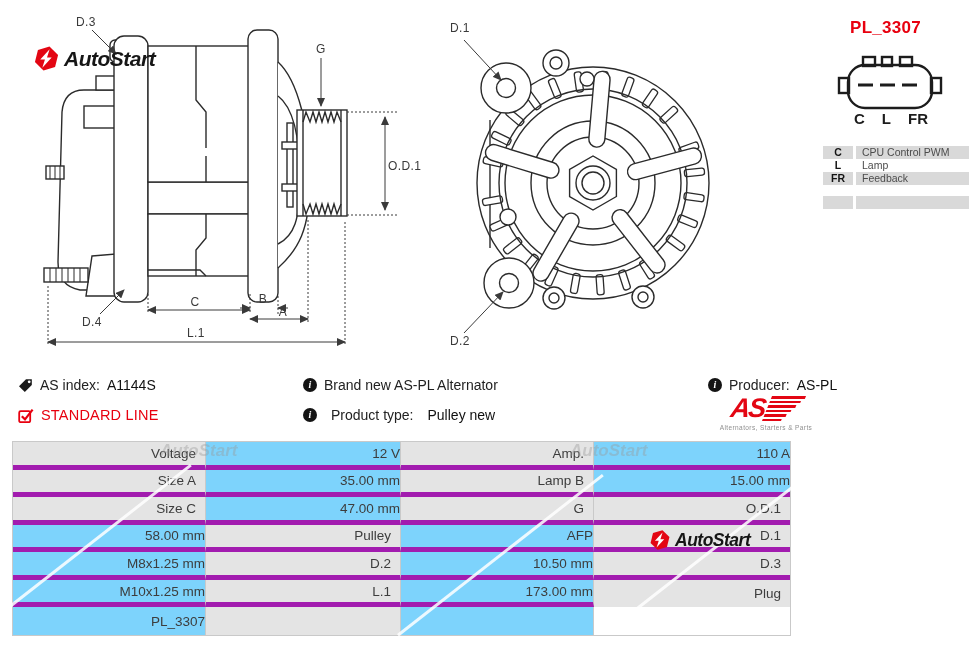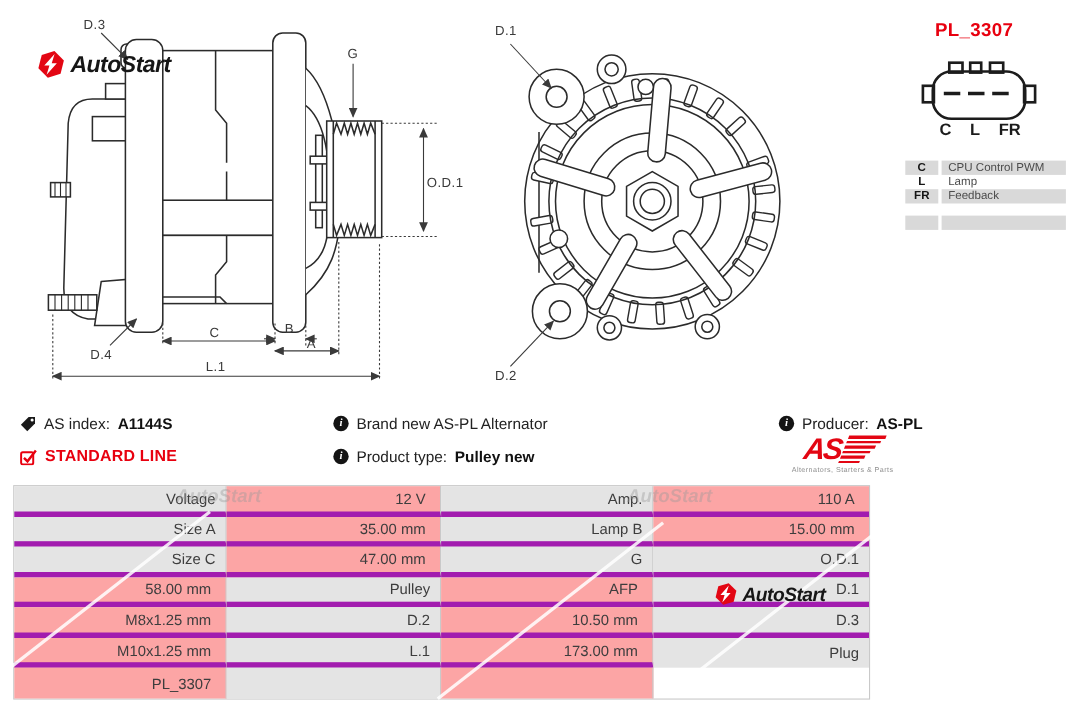--- a/index.html
+++ b/index.html
@@ -18,25 +18,25 @@
             justify-content:space-between;font-size:15px;font-weight:bold;color:#1c1c1c;z-index:2;}
   .pin-table{position:absolute;left:823px;top:146px;width:146px;z-index:2;font-size:10.5px;}
   .pin-row{display:flex;height:13px;}
   .pin-row.gap{margin-top:11px;}
   .pin-cell{width:30px;text-align:center;font-weight:bold;color:#141414;line-height:13px;}
   .desc-cell{width:113px;margin-left:3px;padding-left:6px;color:#4c4c4c;line-height:13px;box-sizing:border-box;white-space:nowrap;}
   .pin-row.gray .pin-cell,.pin-row.gray .desc-cell{background:#d9d9d9;}
 
   
   .inforow{position:absolute;display:flex;align-items:center;gap:7px;font-size:14px;color:#222;z-index:2;white-space:nowrap;}
-  .inforow b{font-weight:bold;color:#111;text-align:center;}
+  .inforow b{font-weight:normal;color:#111;text-align:center;}
   #r1c1{left:18px;top:377px;} #r2c1{left:18px;top:407px;}
-  #r1c2{left:303px;top:377px;} #r2c2{left:303px;top:407px;}
+  #r1c2{left:303px;top:377px;} #r2c2{left:303px;top:407px;gap:14px;}
   #r1c3{left:708px;top:377px;}
-  .redline{color:#e8000f;font-weight:bold;font-size:14.5px;letter-spacing:.2px;}
+  .redline{color:#e8000f;font-weight:normal;font-size:14.5px;letter-spacing:.2px;}
   .info-icon{width:14px;height:14px;border-radius:50%;background:#141414;color:#fff;
              font:italic bold 10px/14px "Liberation Serif",serif;text-align:center;flex:0 0 auto;}
   .info-icon::after{content:"i";}
 
   
   .aslogo{position:absolute;left:706px;top:395px;width:120px;text-align:center;z-index:2;}
   .aslogo .mark{display:flex;align-items:center;justify-content:center;gap:3px;height:27px;}
   .aslogo .as{font-style:italic;font-weight:bold;font-size:27px;color:#e30613;
               transform:skewX(-8deg);letter-spacing:-2px;line-height:27px;}
   .aslogo .stripes{display:flex;flex-direction:column;gap:2px;transform:skewX(-22deg);align-items:flex-start;}
@@ -51,21 +51,21 @@
 
   
   .spec{position:absolute;left:12px;top:441px;width:779px;display:grid;
         grid-template-columns:193px 195px 193px 196px;grid-auto-rows:27.57px;
         border:1px solid #c9c9c9;box-sizing:border-box;font-size:13.5px;color:#3d3d3d;z-index:1;}
   .spec>div{border-right:1px solid #c9c9c9;border-bottom:5px solid #a21caf;
             display:flex;align-items:center;justify-content:flex-end;box-sizing:border-box;white-space:nowrap;}
   .spec>div:nth-child(4n){border-right:none;}
   .spec>div:nth-last-child(-n+4){border-bottom:none;}
   .cell-lbl{background:#e4e4e4;padding-right:9px;}
-  .cell-val{background:#fca5a5;padding-right:13px;}
+  .cell-val{background:#7dd3fc;}
 
   
   .ghost{position:absolute;font-style:italic;font-weight:bold;color:#9a9a9a;opacity:.4;
          font-size:17px;z-index:3;pointer-events:none;}
   #ghost1{left:160px;top:441px;} #ghost2{left:570px;top:441px;}
   .wline{position:absolute;width:2.5px;height:260px;background:rgba(255,255,255,.85);
          transform:rotate(52deg);z-index:3;pointer-events:none;}
   #wl1{left:87px;top:415px;} #wl2{left:499px;top:425px;} #wl3{left:736px;top:400px;}
 </style>
 </head>

